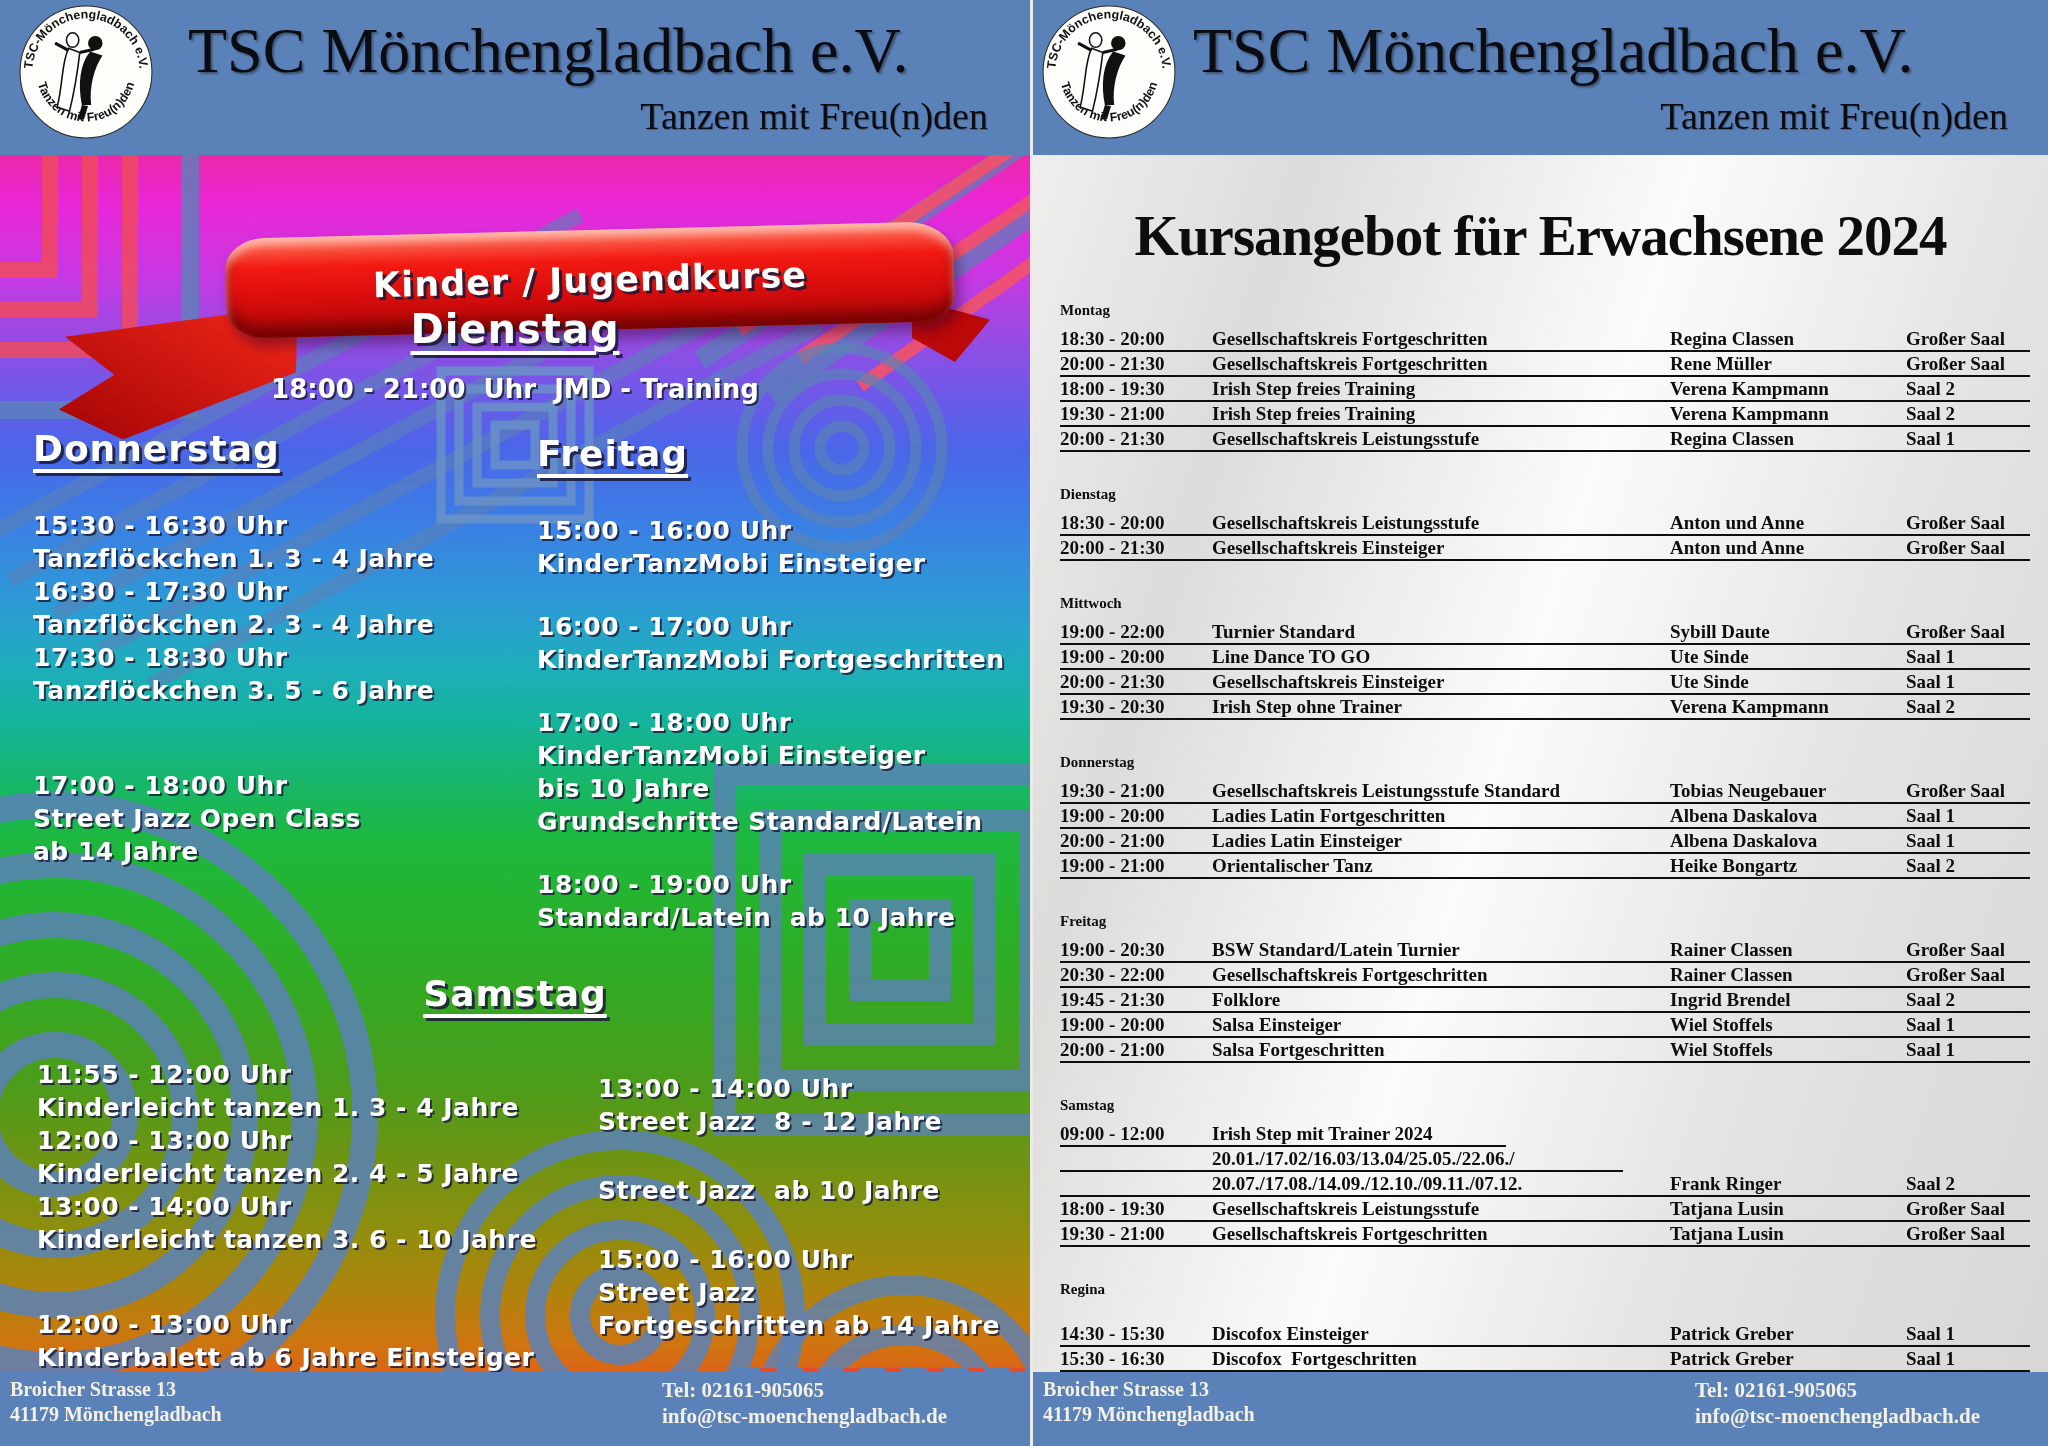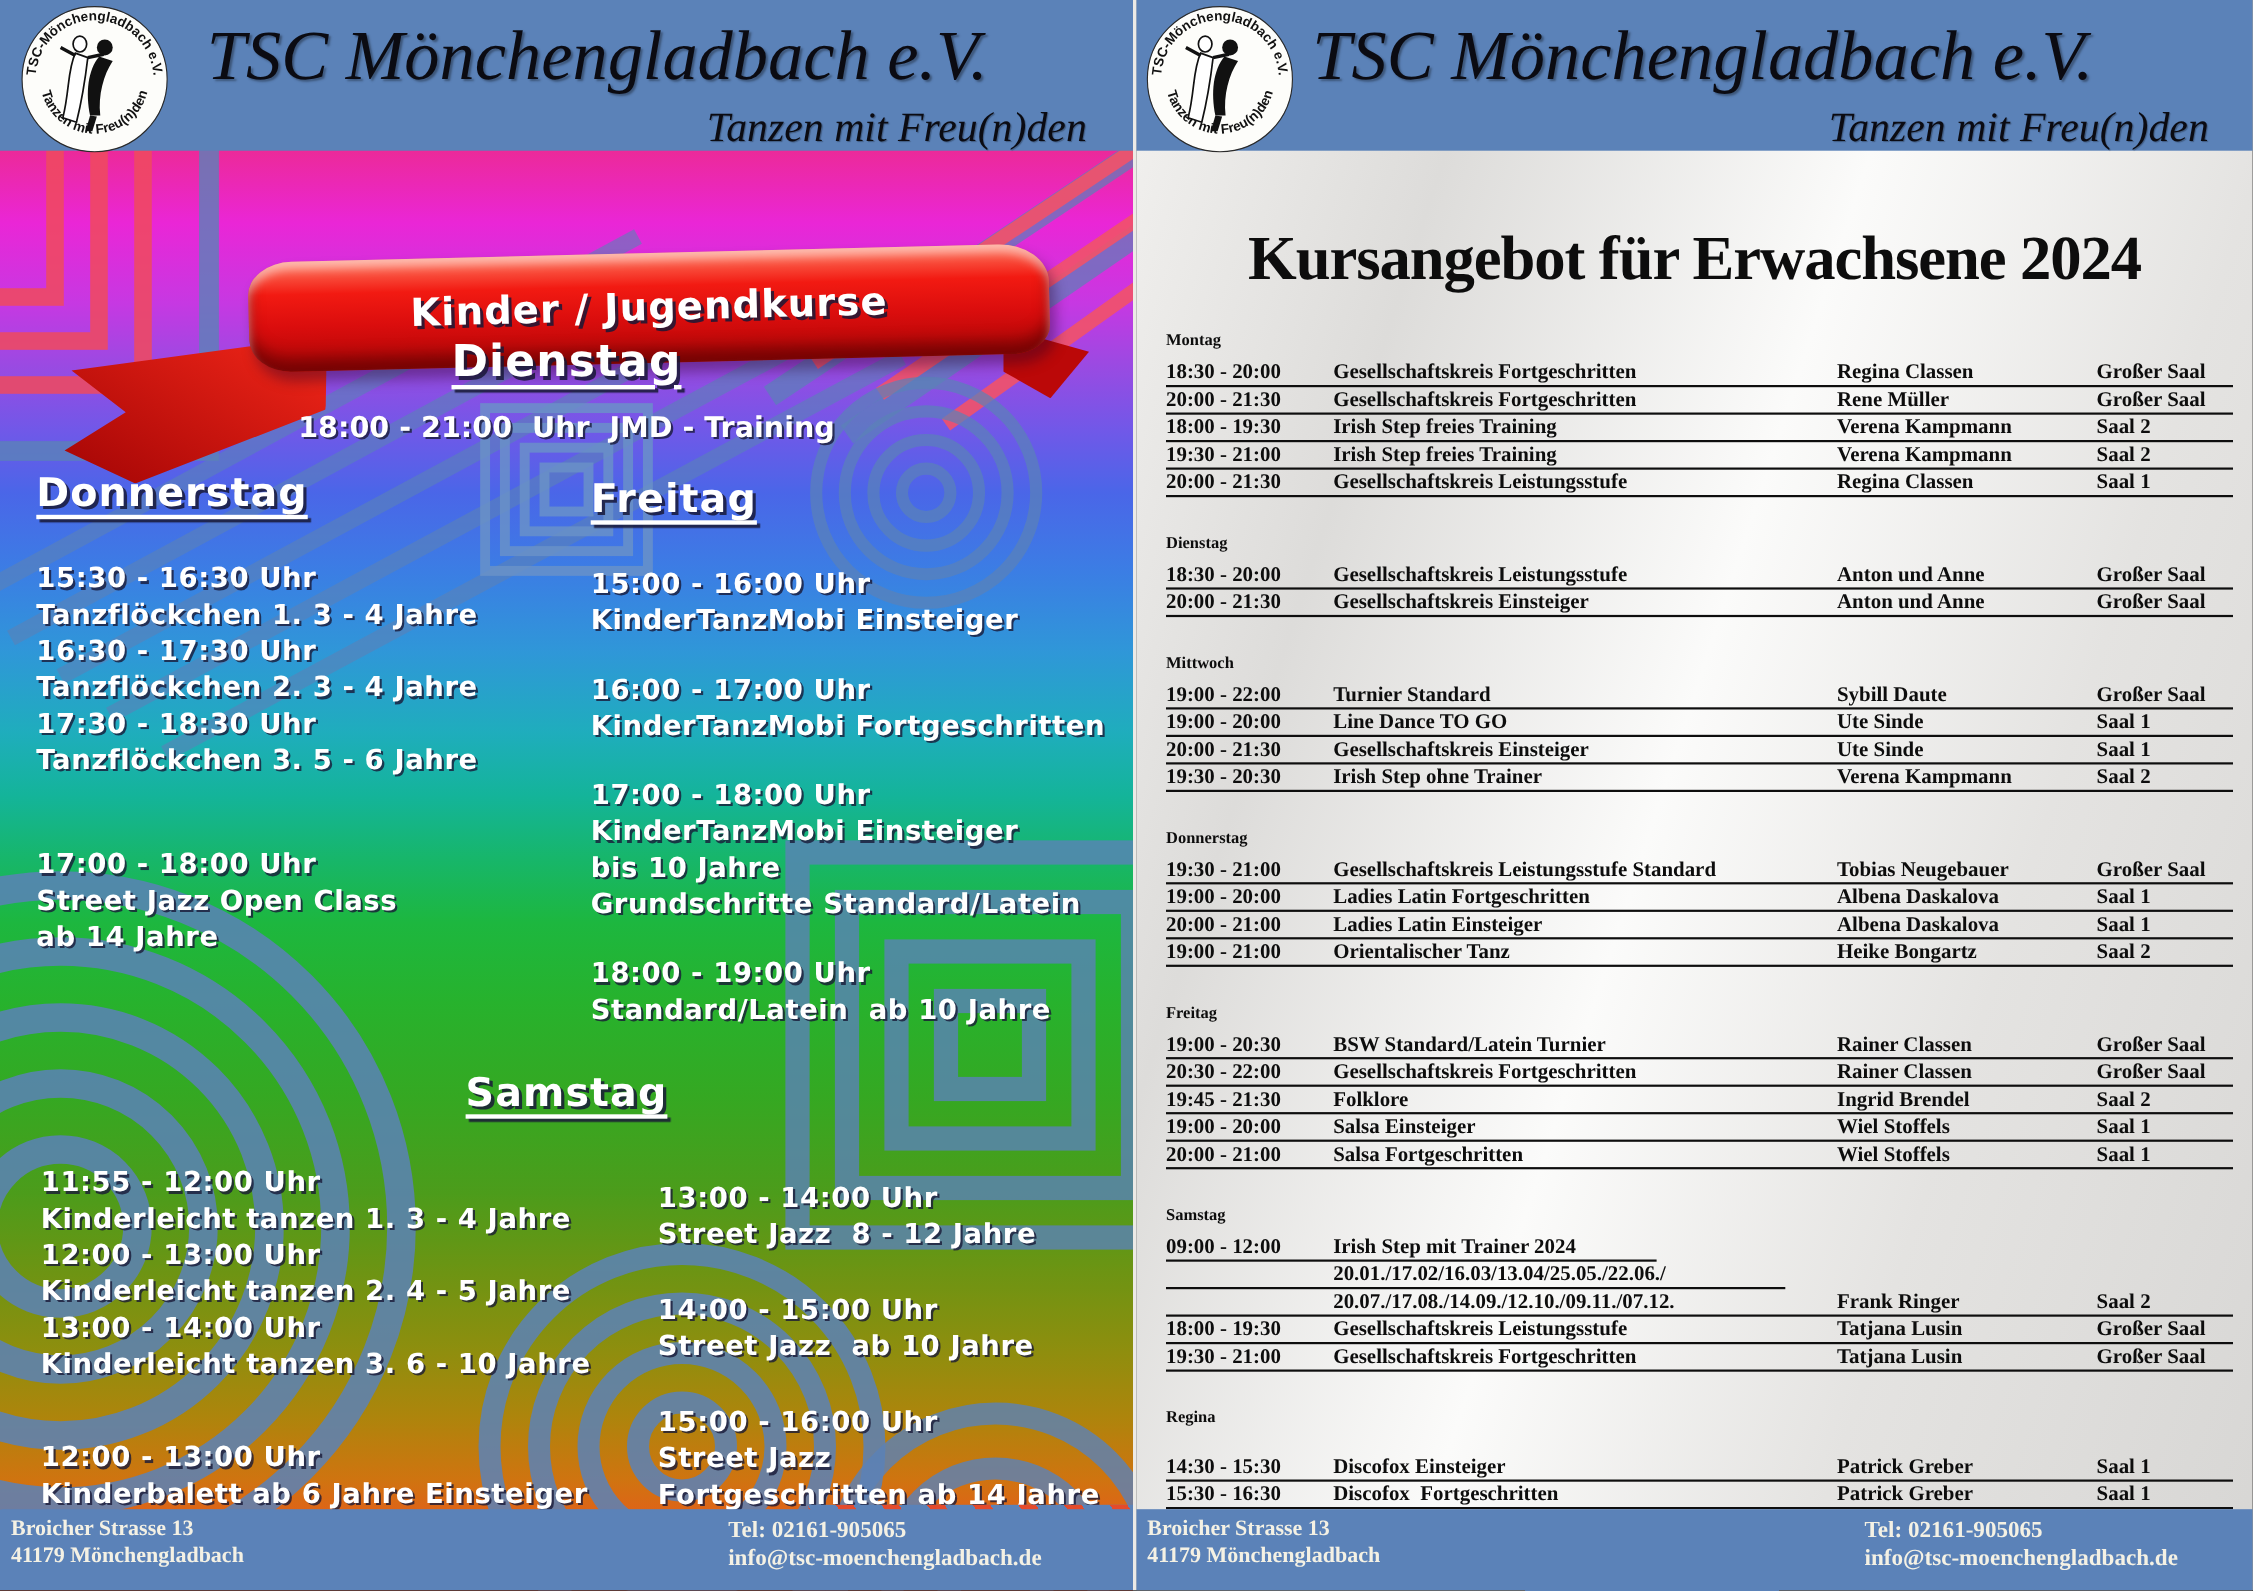--- a/index.html
+++ b/index.html
@@ -1,18 +1,18 @@
 <!DOCTYPE html>
 <html><head>
 <meta charset="utf-8">
 <style>
   html,body{margin:0;padding:0;width:2048px;height:1446px;overflow:hidden;background:#222;}
   .page{display:flex;width:2048px;height:1446px;}
   
-  .hdr{position:absolute;top:0;left:0;right:0;height:137px;background:#5b82b8;z-index:5;font-style:italic;}
+  .hdr{position:absolute;top:0;left:0;right:0;height:155px;background:#5b82b8;z-index:5;}
   .hdr-title{position:absolute;top:14px;font-family:"Liberation Serif",serif;font-size:64px;color:#0b0b12;white-space:nowrap;text-shadow:2px 2px 2px rgba(0,0,0,.35);}
   .hdr-sub{position:absolute;top:94px;right:42px;font-family:"Liberation Serif",serif;font-size:38px;color:#0b0b12;white-space:nowrap;text-shadow:1px 1px 1px rgba(0,0,0,.3);}
   .logo{position:absolute;top:4px;width:136px;height:136px;z-index:6;}
   .foot{position:absolute;bottom:0;left:0;right:0;height:74px;background:#5b82b8;z-index:7;font-family:"Liberation Serif",serif;font-weight:700;color:#f4f1e4;}
   .foot .addr{position:absolute;left:10px;top:5px;font-size:20px;line-height:25px;}
   .foot .tel{position:absolute;left:662px;top:5px;font-size:21px;line-height:26px;}
   
   .panel-left{position:relative;width:1030px;height:1446px;overflow:hidden;
     background:linear-gradient(180deg,#d9303f 0%,#e22f52 4%,#ec2a93 9%,#ea26d6 14%,#c738e2 19%,#9a4ae2 23%,#7158e8 27%,#4a66e8 31%,#3b7ee4 36%,#2f97d8 41%,#1fadbd 46%,#14b49a 50%,#17b66a 54%,#1db73f 58%,#27b22d 63%,#35a822 69%,#4c9c1b 75%,#6d9413 80%,#8f8e0e 85%,#ad850c 89%,#cf7410 93%,#e55c1b 96%,#e8481f 100%);}
   .lp-deco{position:absolute;top:0;left:0;z-index:1;pointer-events:none;}
@@ -223,21 +223,20 @@
           </div>
         </div>
     </div>
     <div class="lp-text sam-right-col" style="left:598px;top:1072px;">
       <div>
           <div class="lp-group">
             <div class="lp-line">13:00 - 14:00 Uhr</div>
             <div class="lp-line">Street Jazz  8 - 12 Jahre</div>
           </div>
           <div class="lp-group">
-            <div class="lp-line">14:00 - 15:00 Uhr</div>
             <div class="lp-line">Street Jazz  ab 10 Jahre</div>
           </div>
           <div class="lp-group">
             <div class="lp-line">15:00 - 16:00 Uhr</div>
             <div class="lp-line">Street Jazz</div>
             <div class="lp-line">Fortgeschritten ab 14 Jahre</div>
           </div>
         </div>
     </div>
 

